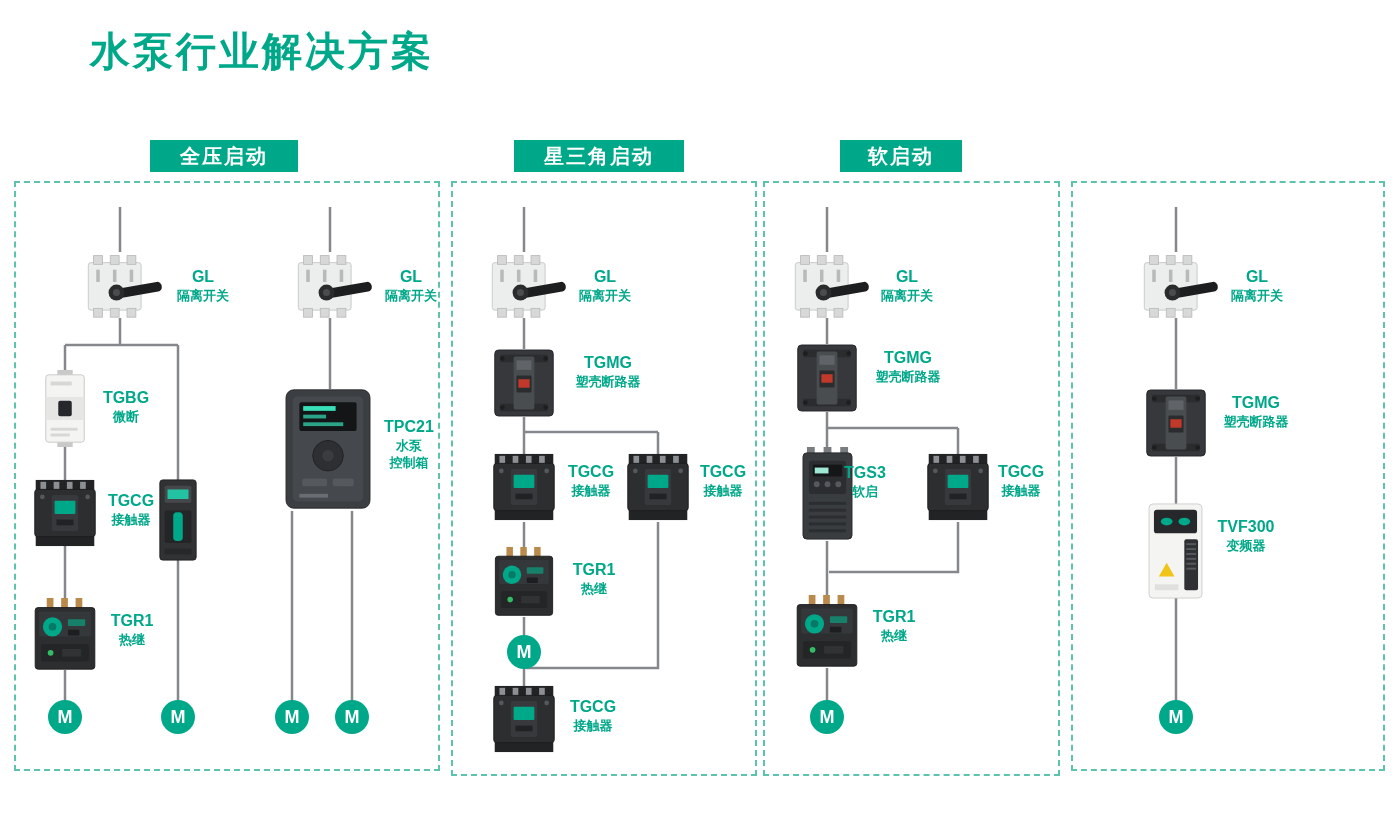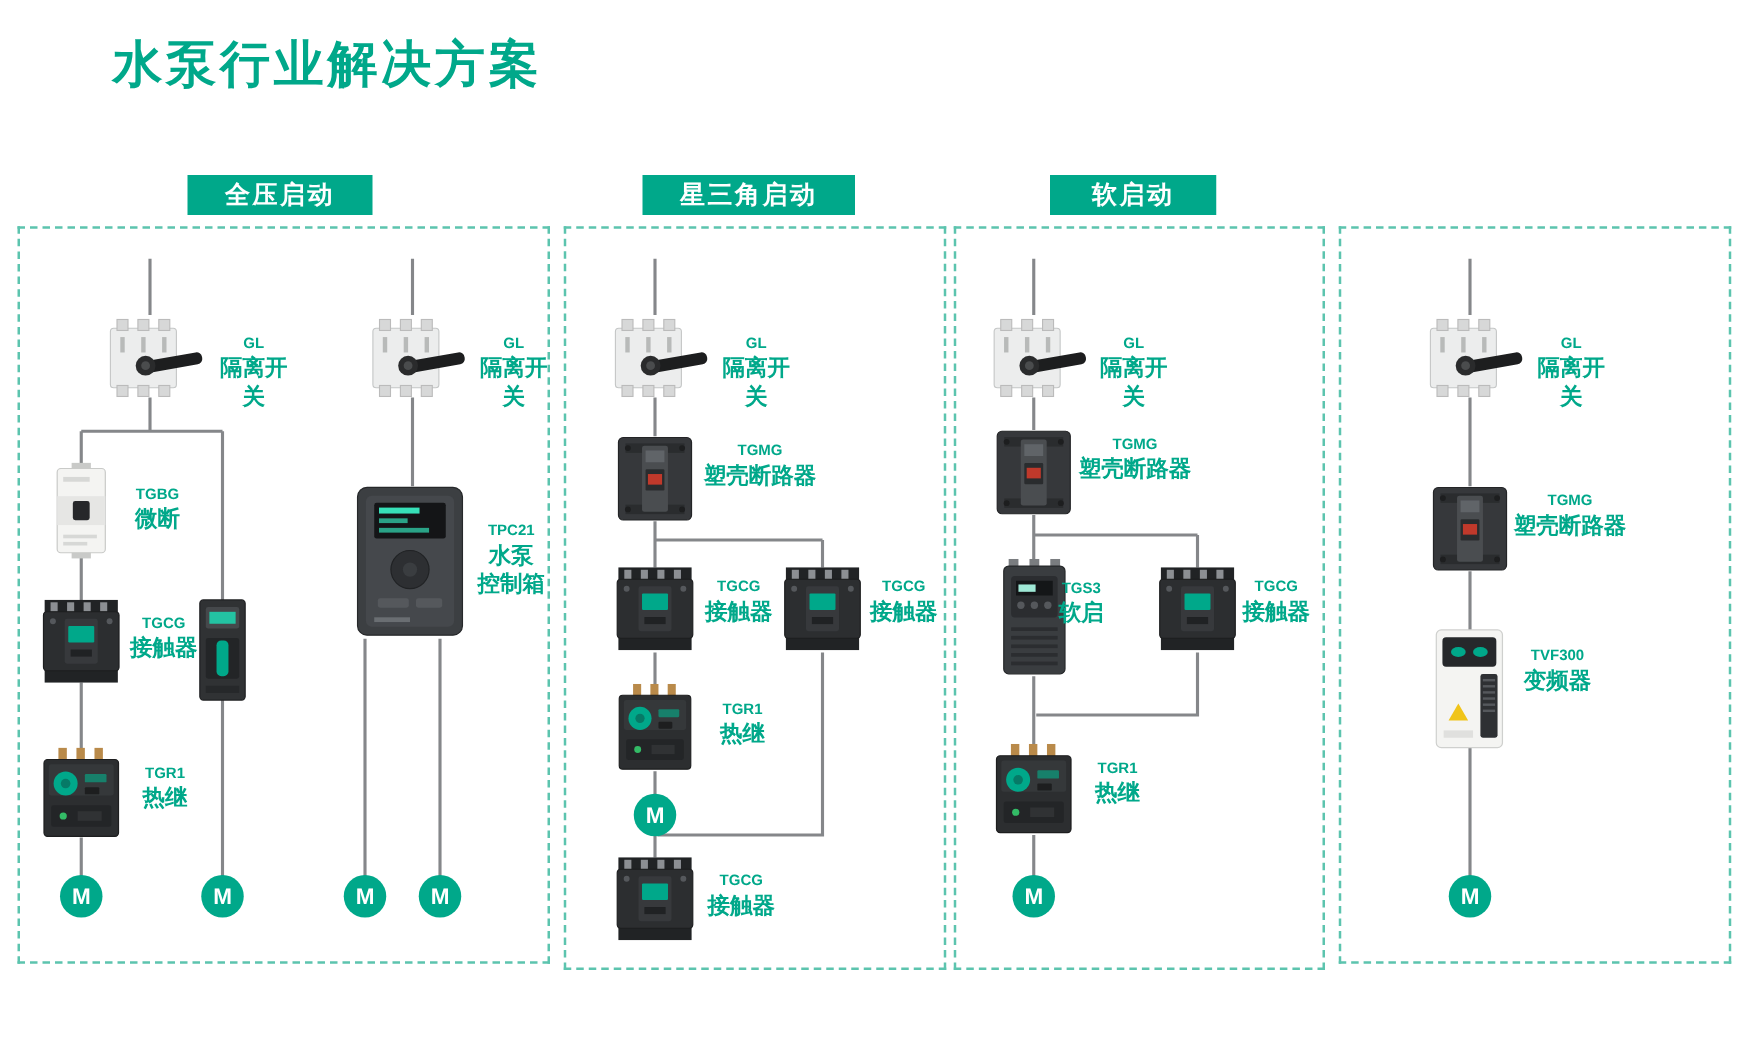--- a/index.html
+++ b/index.html
@@ -16,22 +16,22 @@
     background:#00A88A;color:#ffffff;font-size:20px;font-weight:bold;letter-spacing:2px;
   }
   .panel{
     position:absolute;border:2px dashed #5cc4ae;background:#ffffff;box-sizing:border-box;
   }
   .wires{position:absolute;left:0;top:0;z-index:1;}
   .comp{position:absolute;z-index:2;}
   .lbl{
     position:absolute;z-index:3;text-align:center;color:#00A88A;font-weight:bold;line-height:1.3;
   }
-  .lbl .model{font-size:12px;}
-  .lbl .desc{font-size:18px;white-space:pre-line;}
+  .lbl .model{font-size:16px;}
+  .lbl .desc{font-size:13px;white-space:pre-line;}
   .motor{
     position:absolute;z-index:3;width:34px;height:34px;border-radius:50%;
     background:#00A88A;color:#fff;font-weight:bold;font-size:18px;
     display:flex;align-items:center;justify-content:center;
   }
 </style>
 </head>
 <body>
 
 <div id="stage">
@@ -164,21 +164,21 @@
 
   <div class="title">水泵行业解决方案</div>
 
   <div class="panel" style="left:14px;top:181px;width:426px;height:590px"></div>
   <div class="panel" style="left:451px;top:181px;width:306px;height:595px"></div>
   <div class="panel" style="left:763px;top:181px;width:297px;height:595px"></div>
   <div class="panel" style="left:1071px;top:181px;width:314px;height:590px"></div>
 
   <div class="badge" style="left:514px;top:140px;width:170px">星三角启动</div>
   <div class="badge" style="left:150px;top:140px;width:148px">全压启动</div>
-  <div class="badge" style="left:840px;top:140px;width:133px">软启动</div>
+  <div class="badge" style="left:840px;top:140px;width:122px">软启动</div>
 
   <svg class="wires" width="1399" height="830">
     <path fill="none" stroke="#85878A" stroke-width="2.5" d="
       M120 207 V252 M120 318 V345 M65 345 H178 M65 345 V372 M65 446 V480 M65 546 V600 M65 670 V702
       M178 345 V480 M178 560 V702
       M330 207 V252 M330 318 V389 M292 511 V702 M352 511 V702
       M524 207 V252 M524 318 V349 M524 417 V454 M524 432 H658 M658 432 V454
       M524 522 V549 M524 617 V637 M524 667 V686 M658 522 V668 H526
       M827 207 V252 M827 318 V344 M827 412 V449 M827 428 H958 M958 428 V454
       M827 541 V597 M958 522 V572 H829 M827 668 V702

